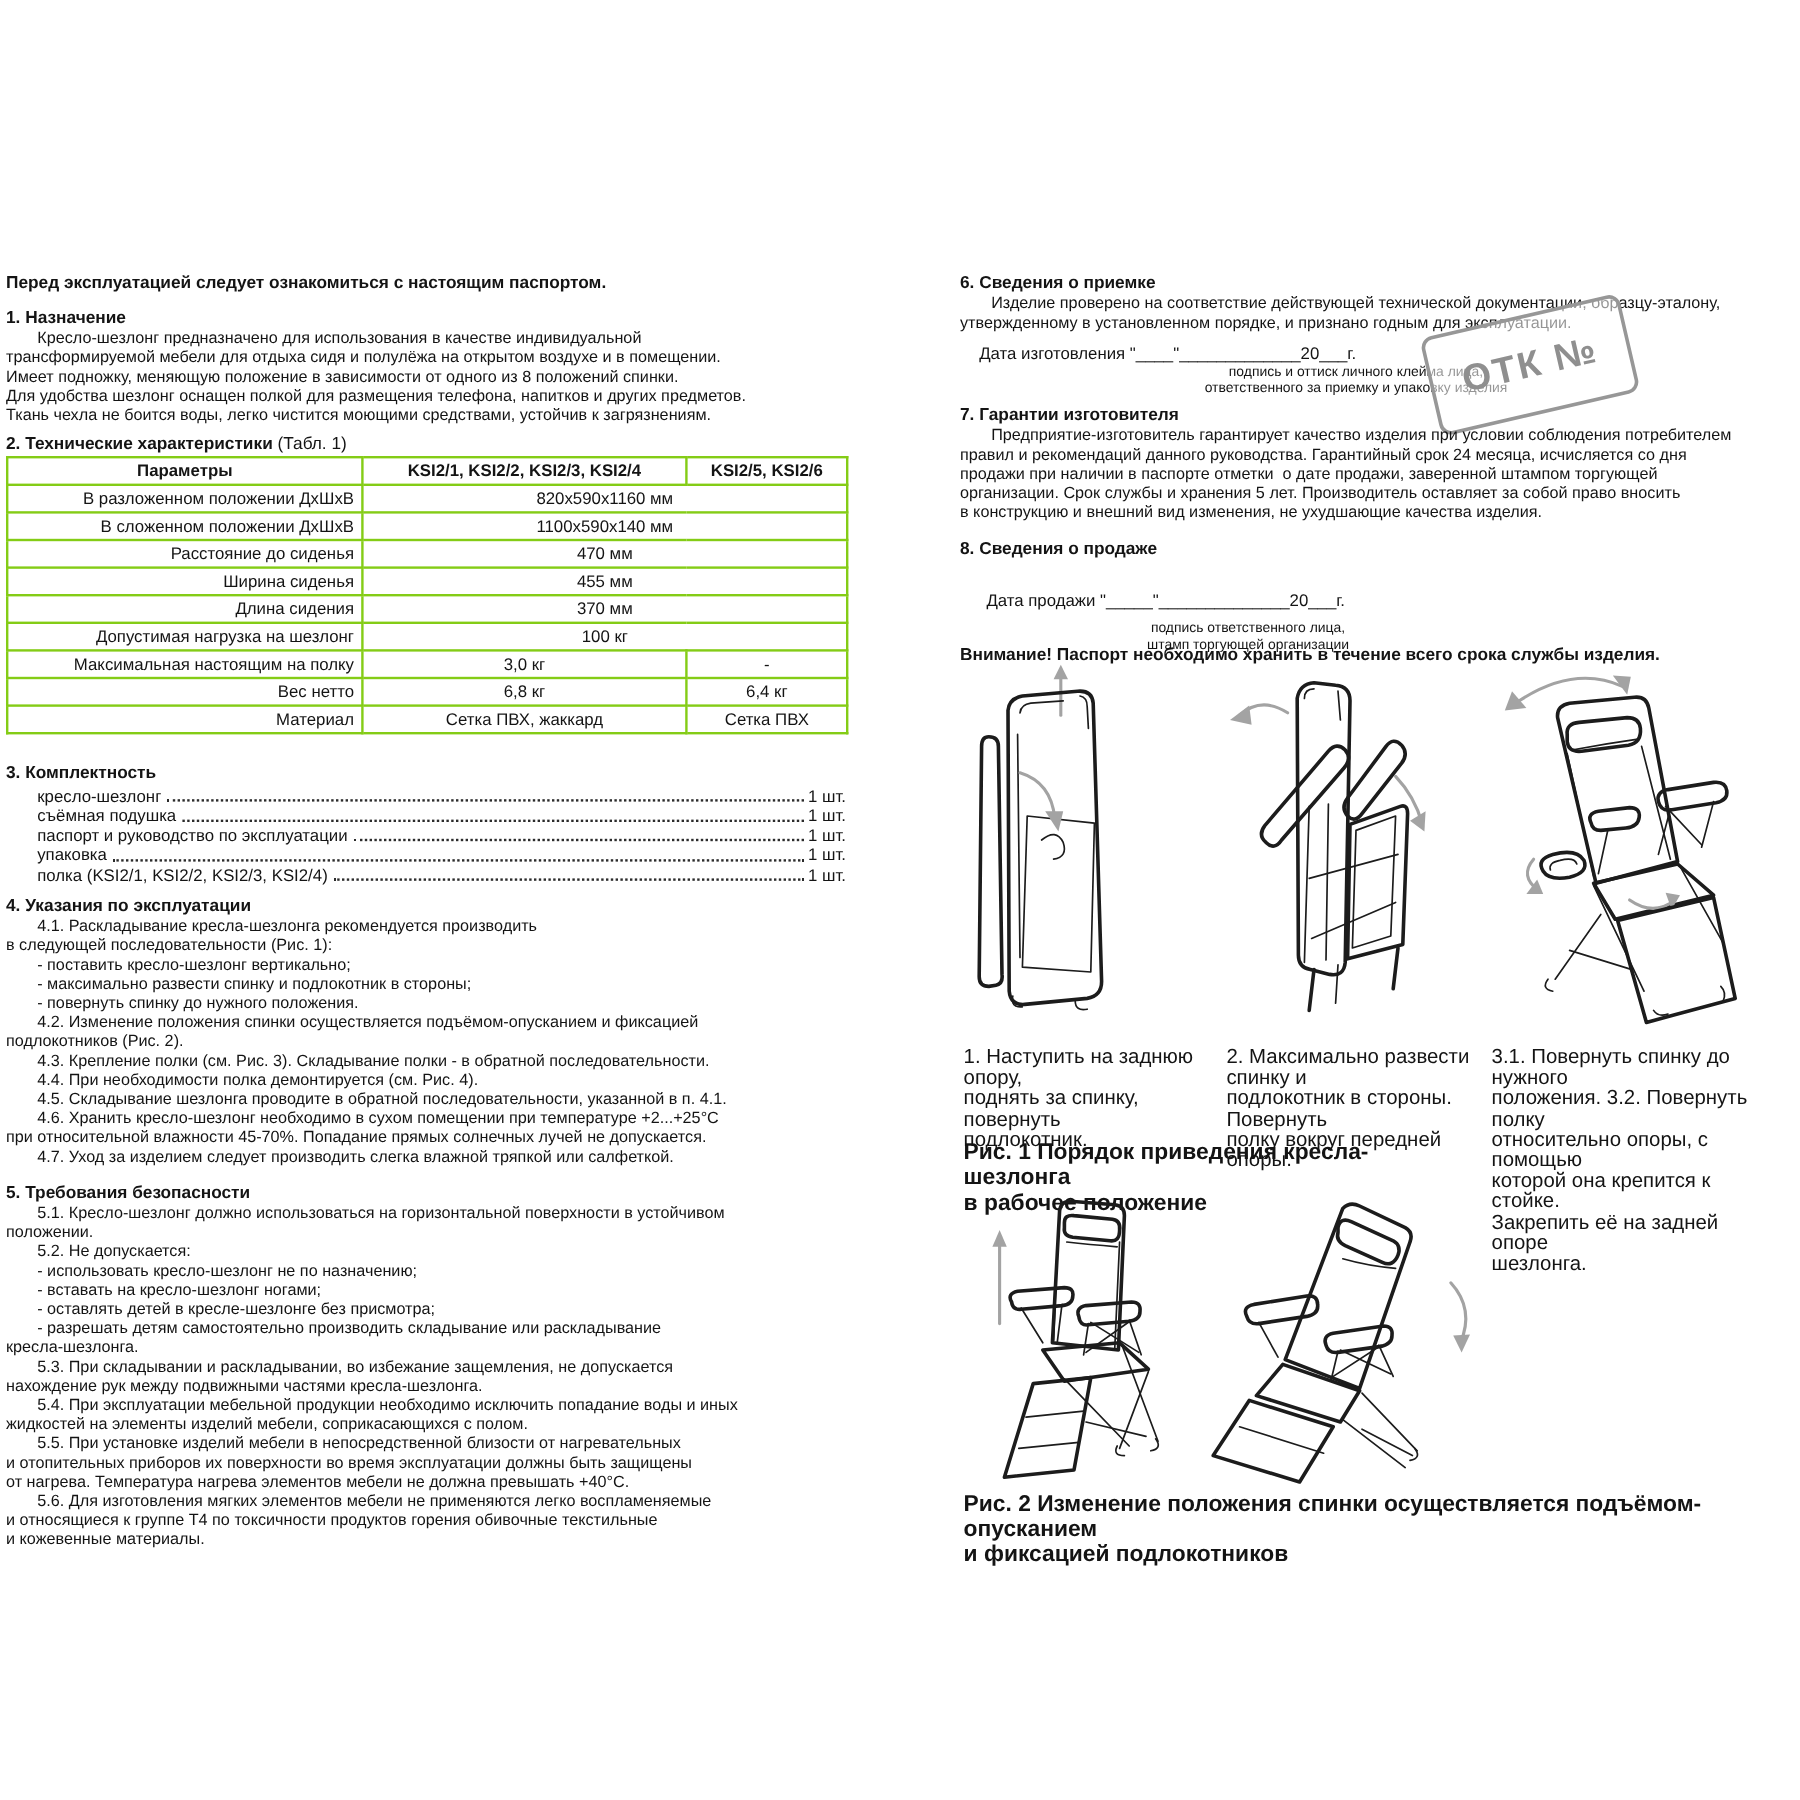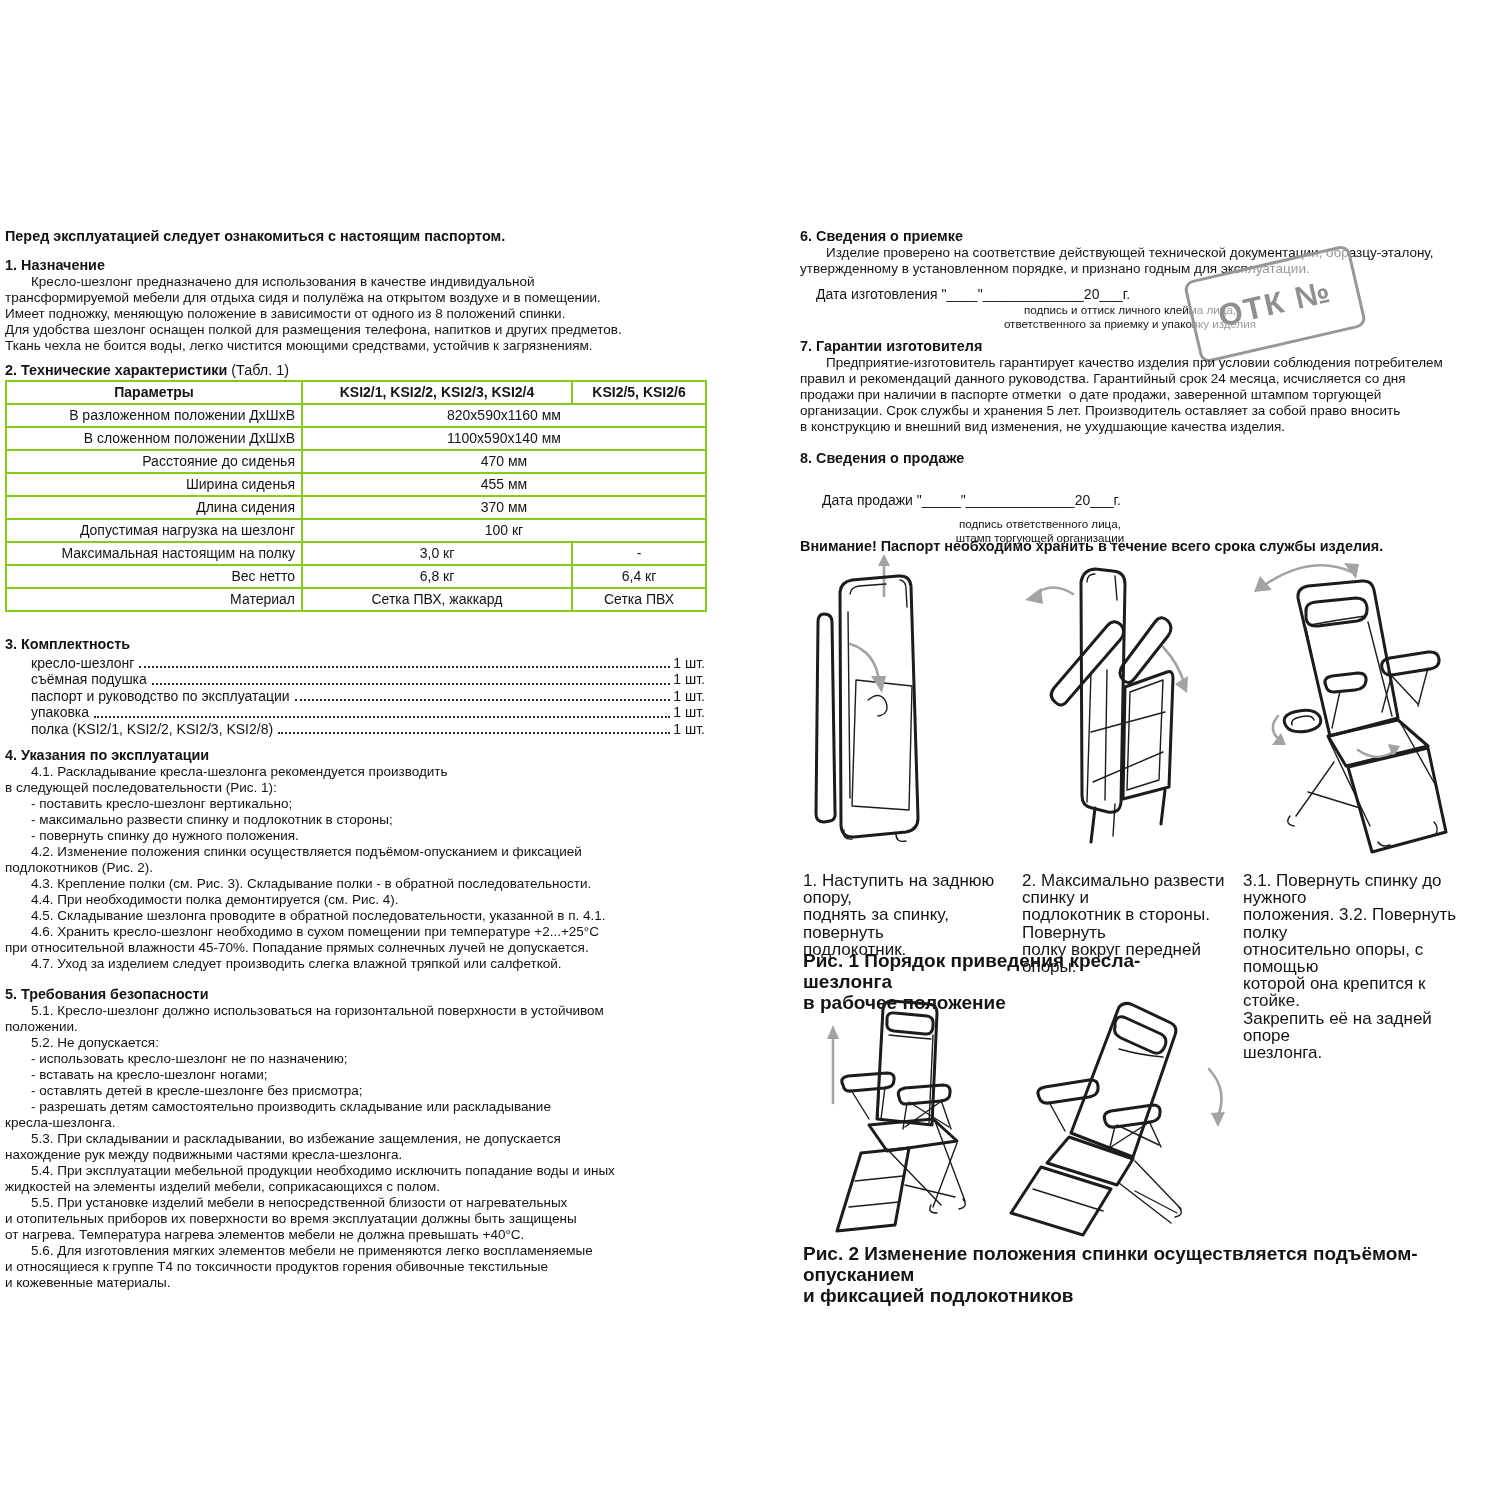--- a/index.html
+++ b/index.html
@@ -118,21 +118,21 @@
       <span class="kit-name">паспорт и руководство по эксплуатации</span>
       <span class="kit-dots"></span>
       <span class="kit-qty">1 шт.</span>
     </div>
     <div class="kit-row">
       <span class="kit-name">упаковка</span>
       <span class="kit-dots"></span>
       <span class="kit-qty">1 шт.</span>
     </div>
     <div class="kit-row">
-      <span class="kit-name">полка (KSI2/1, KSI2/2, KSI2/3, KSI2/8)</span>
+      <span class="kit-name">полка (KSI2/1, KSI2/2, KSI2/3, KSI2/4)</span>
       <span class="kit-dots"></span>
       <span class="kit-qty">1 шт.</span>
     </div>
   </div>
 
 <div class="abs h" style="left:5px;top:747px;width:710px">4. Указания по эксплуатации</div>
 <div class="abs" style="left:5px;top:764px;width:710px">
     <p class="bp"><span>4.1. Раскладывание кресла-шезлонга рекомендуется производить
 в следующей последовательности (</span><span class="b">Рис. 1</span><span>):</span></p>
     <p class="bp"><span>- поставить кресло-шезлонг вертикально;</span></p>

